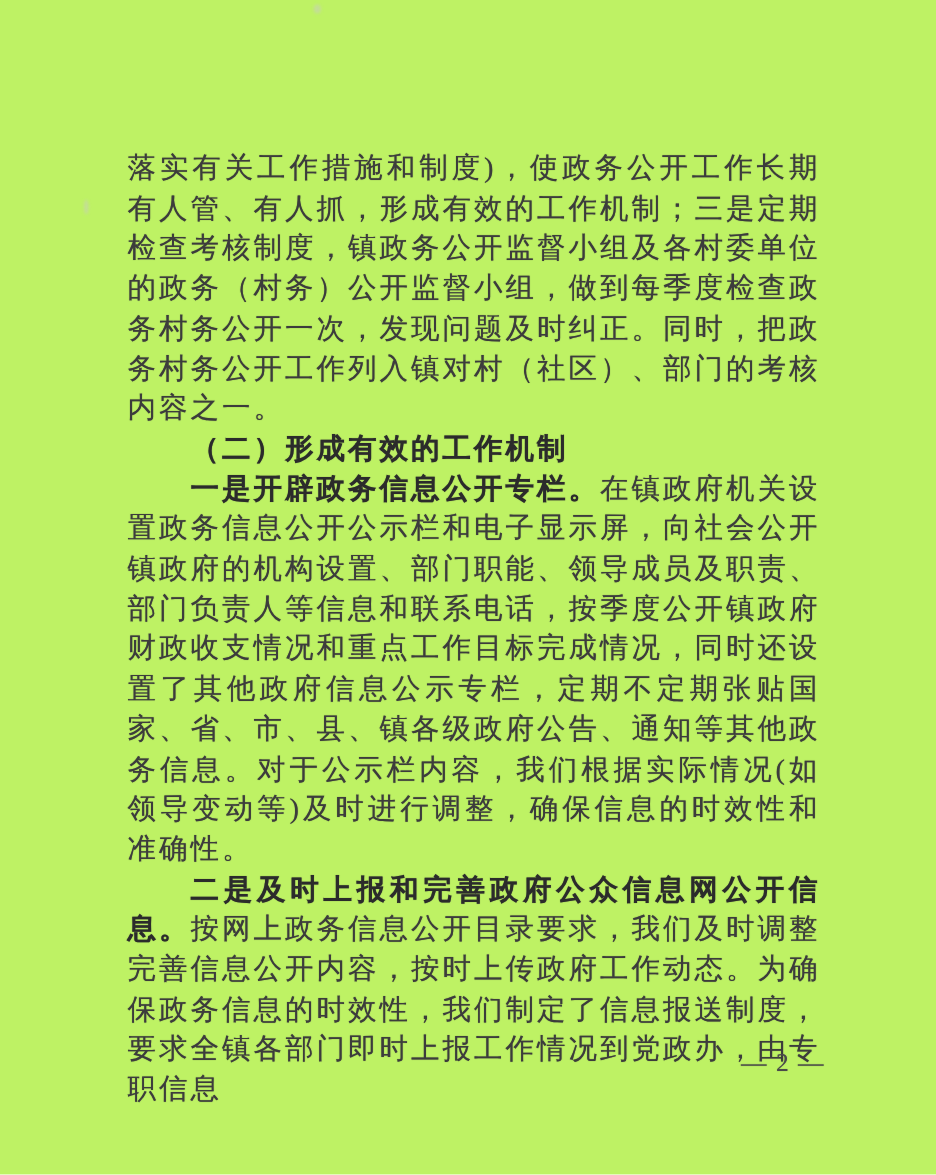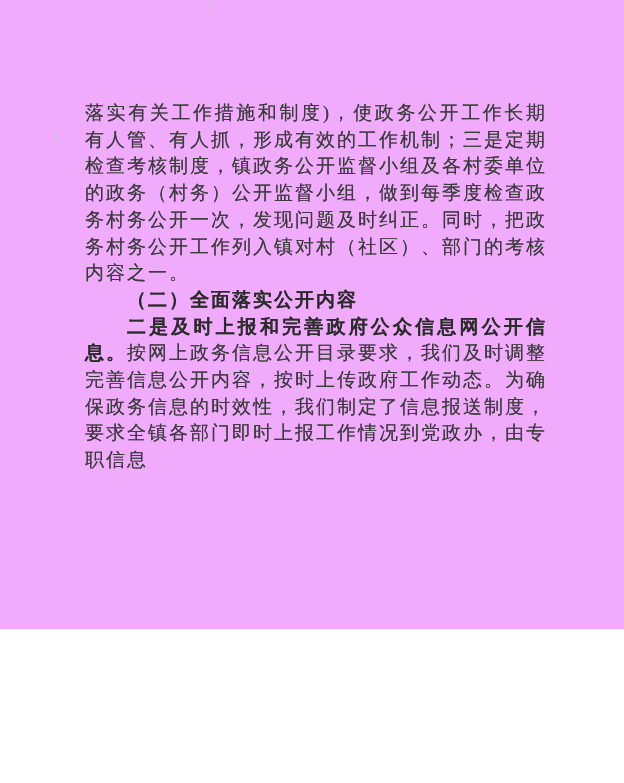--- a/index.html
+++ b/index.html
@@ -3,22 +3,22 @@
 <meta charset="utf-8">
 <style>
   html, body {
     margin: 0;
     padding: 0;
     background: #ffffff;
   }
   .scan-page {
     position: relative;
     width: 624px;
-    height: 629px;
-    background: #f0abfc;
+    height: 783px;
+    background: #bef264;
     overflow: hidden;
     font-family: "Liberation Serif", "DejaVu Serif", serif;
   }
   .doc-content {
     position: absolute;
     left: 85px;
     top: 100px;
     width: 462px;
     font-size: 19px;
     line-height: 26.7px;
@@ -77,22 +77,23 @@
 
 <div class="scan-page">
 
   <span class="speckle speckle-top"></span>
   <span class="speckle speckle-left"></span>
 
   <div class="doc-content">
 
     <p><span>落实有关工作措施和制度)，使政务公开工作长期有人管、有人抓，形成有效的工作机制；三是定期检查考核制度，镇政务公开监督小组及各村委单位的政务（村务）公开监督小组，做到每季度检查政务村务公开一次，发现问题及时纠正。同时，把政务村务公开工作列入镇对村（社区）、部门的考核内容之一。</span></p>
 
-    <p class="indent heading"><span>（二）全面落实公开内容</span></p>
+    <p class="indent heading"><span>（二）形成有效的工作机制</span></p>
 
+    <p class="indent"><span class="bold">一是开辟政务信息公开专栏。</span><span>在镇政府机关设置政务信息公开公示栏和电子显示屏，向社会公开镇政府的机构设置、部门职能、领导成员及职责、部门负责人等信息和联系电话，按季度公开镇政府财政收支情况和重点工作目标完成情况，同时还设置了其他政府信息公示专栏，定期不定期张贴国家、省、市、县、镇各级政府公告、通知等其他政务信息。对于公示栏内容，我们根据实际情况(如领导变动等)及时进行调整，确保信息的时效性和准确性。</span></p>
 
 
     <p class="indent"><span class="bold">二是及时上报和完善政府公众信息网公开信息。</span><span>按网上政务信息公开目录要求，我们及时调整完善信息公开内容，按时上传政府工作动态。为确保政务信息的时效性，我们制定了信息报送制度，要求全镇各部门即时上报工作情况到党政办，由专职信息</span></p>
 
   </div>
 
   <div class="page-number">— 2 —</div>
 
 </div>
 

